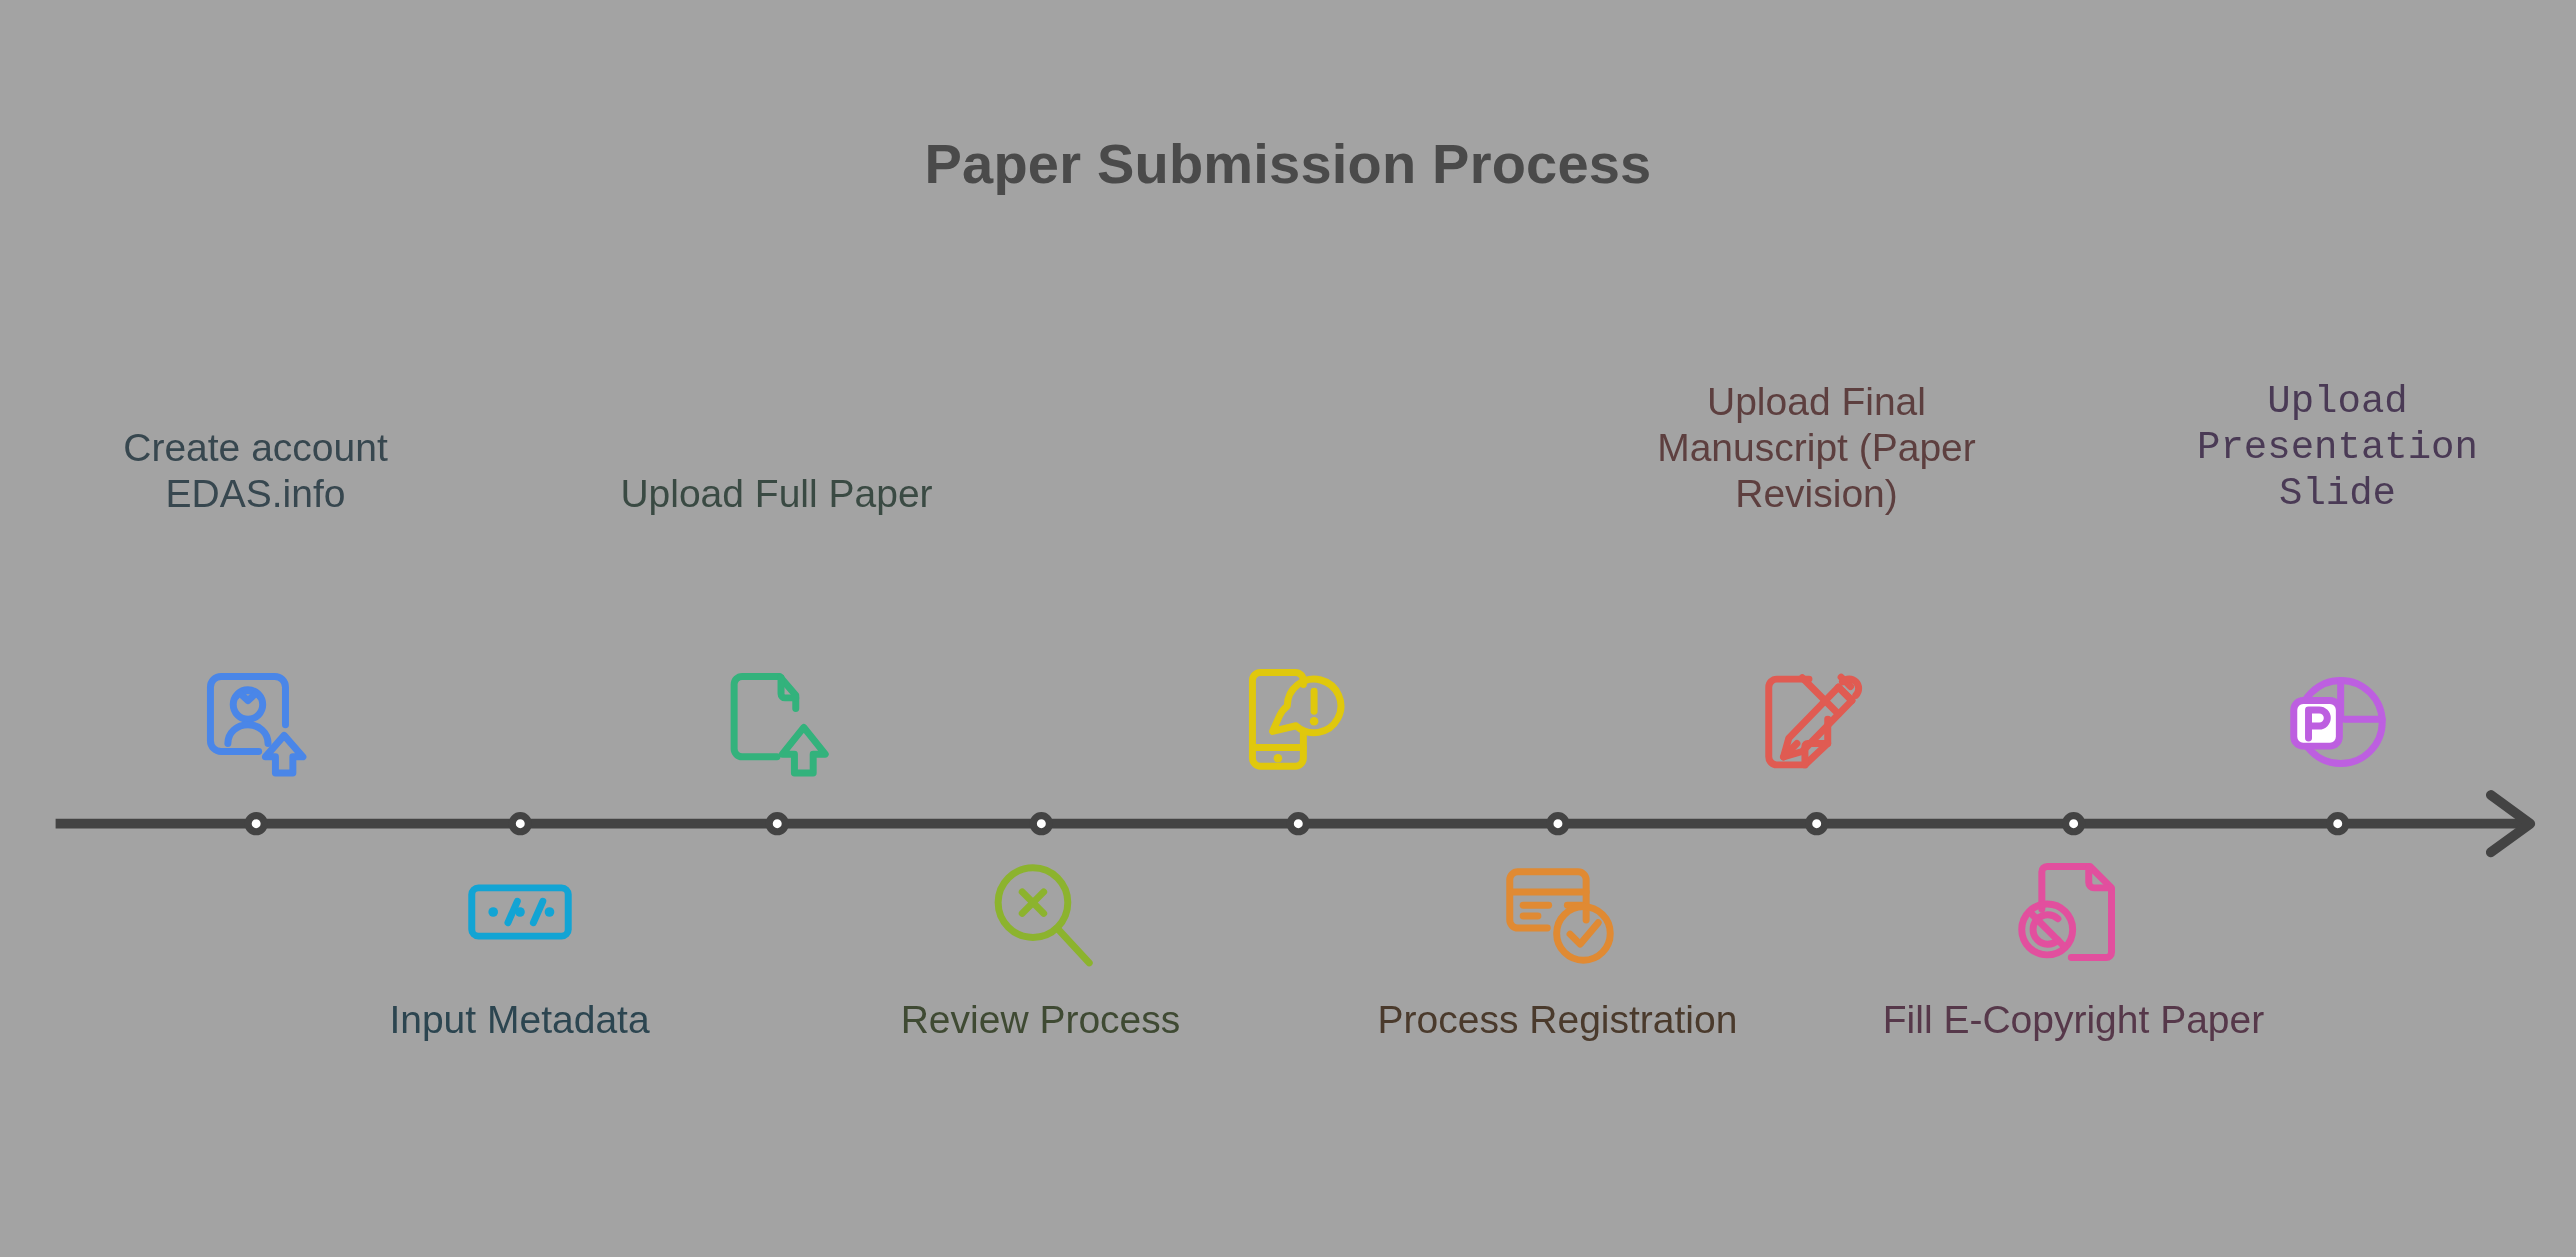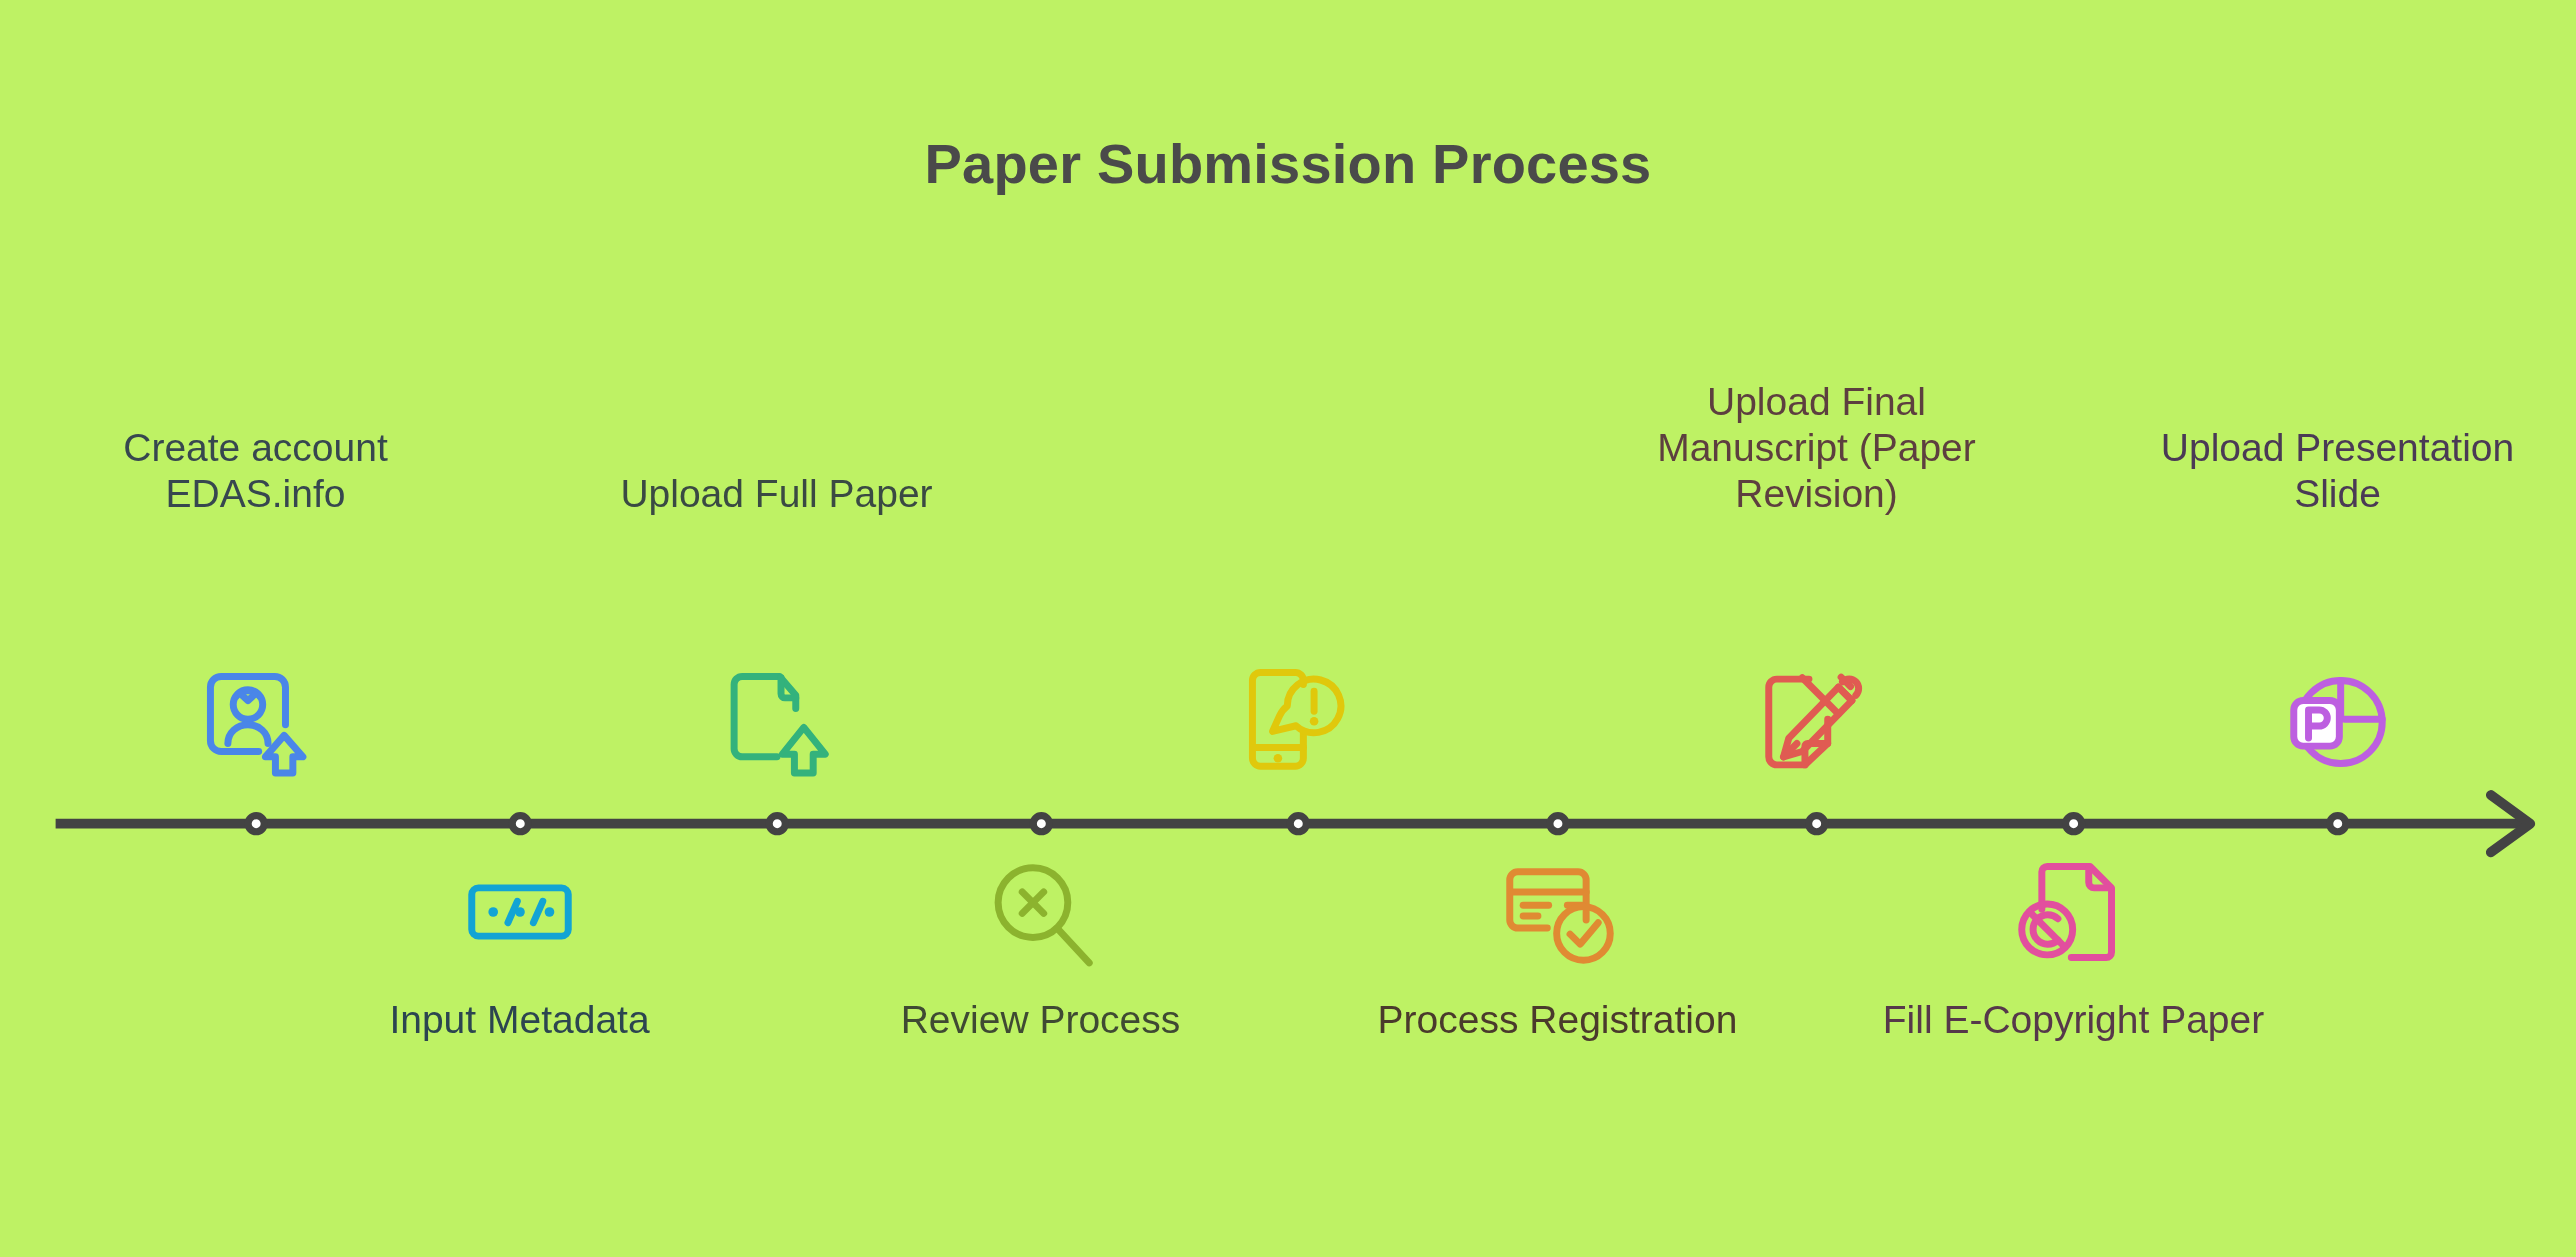--- a/index.html
+++ b/index.html
@@ -80,21 +80,21 @@
 
   
   .step.below .icon { top: 833px; }
   .step.below .label { top: 985px; }
 
   svg { display: block; overflow: visible; }
 </style>
 </head>
 <body>
 
-<div id="stage" style="background: #bef264;">
+<div id="stage" style="background: #a3a3a3;">
 
   <div class="title">Paper Submission Process</div>
 
   <svg class="axis-layer" viewBox="0 0 2877 1404" width="2576" height="1257">
     <line id="axis-line" x1="62" y1="920" x2="2820" y2="920" stroke="#434343" stroke-width="11" stroke-linecap="butt"></line>
     <polyline id="axis-arrow" points="2782,888 2826,920 2782,952" fill="none" stroke="#434343" stroke-width="11" stroke-linecap="round" stroke-linejoin="round"></polyline>
     <g id="axis-nodes">
         <circle cx="286" cy="920" r="9" fill="#ffffff" stroke="#434343" stroke-width="8"></circle>
         <circle cx="581" cy="920" r="9" fill="#ffffff" stroke="#434343" stroke-width="8"></circle>
         <circle cx="868" cy="920" r="9" fill="#ffffff" stroke="#434343" stroke-width="8"></circle>
@@ -229,21 +229,21 @@
           <circle cx="30" cy="63" r="19"></circle>
           <path d="M38 55a11 11 0 1 0 0 16"></path>
           <line x1="17" y1="50" x2="43" y2="76"></line>
         </g>
       </svg>
     </div>
     <div class="label" style="color: rgb(86, 56, 74);">Fill E-Copyright Paper</div>
   </div>
 
   <div class="step above" id="step-9" style="left: 2338px;">
-    <div class="label" style="color: rgb(74, 58, 85);">Upload Presentation Slide</div>
+    <div class="label" style="color: rgb(74, 58, 85); font-family: Liberation Mono, monospace;">Upload Presentation Slide</div>
     <div class="icon">
       <svg viewBox="0 0 100 100" width="134" height="134">
         <g fill="none" stroke="#bd5fe0" stroke-width="5.2" stroke-linecap="round" stroke-linejoin="round">
           <circle cx="52" cy="50" r="31"></circle>
           <path d="M52 19v26a3 3 0 0 0 3 3h28"></path>
           <rect x="17" y="34" width="34" height="34" rx="7" fill="#ffffff"></rect>
           <path d="M28 62V41h8a6 6 0 0 1 0 12h-8"></path>
         </g>
       </svg>
     </div>

